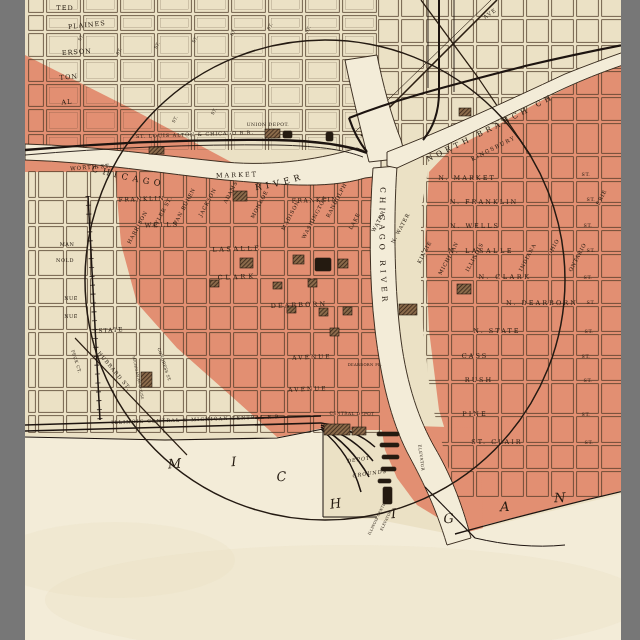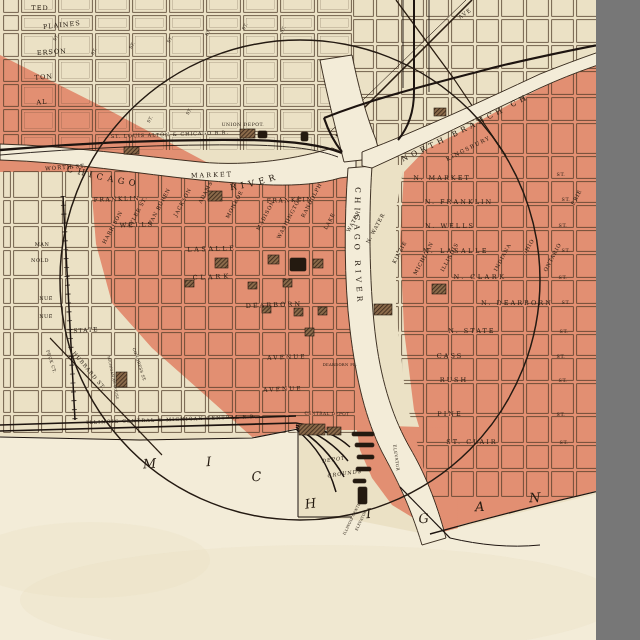--- a/index.html
+++ b/index.html
@@ -1,17 +1,17 @@
 <!DOCTYPE html>
 <html><head>
 <meta charset="utf-8">
 <style>
   html,body{margin:0;padding:0;background:#777;}
   #stage{width:596px;height:640px;position:relative;overflow:hidden;
-         font-family:"DejaVu Serif", serif;}
+         font-family:"DejaVu Serif", serif;padding-left:25px;}
   svg{display:block;}
   text{fill:#241a10;}
 </style>
 </head>
 <body>
 
 <div id="stage">
 <svg id="map" width="640" height="640" viewBox="0 0 640 640" xmlns="http://www.w3.org/2000/svg">
   <defs>
     <pattern id="hatch" width="3" height="3" patternUnits="userSpaceOnUse" patternTransform="rotate(45)">

